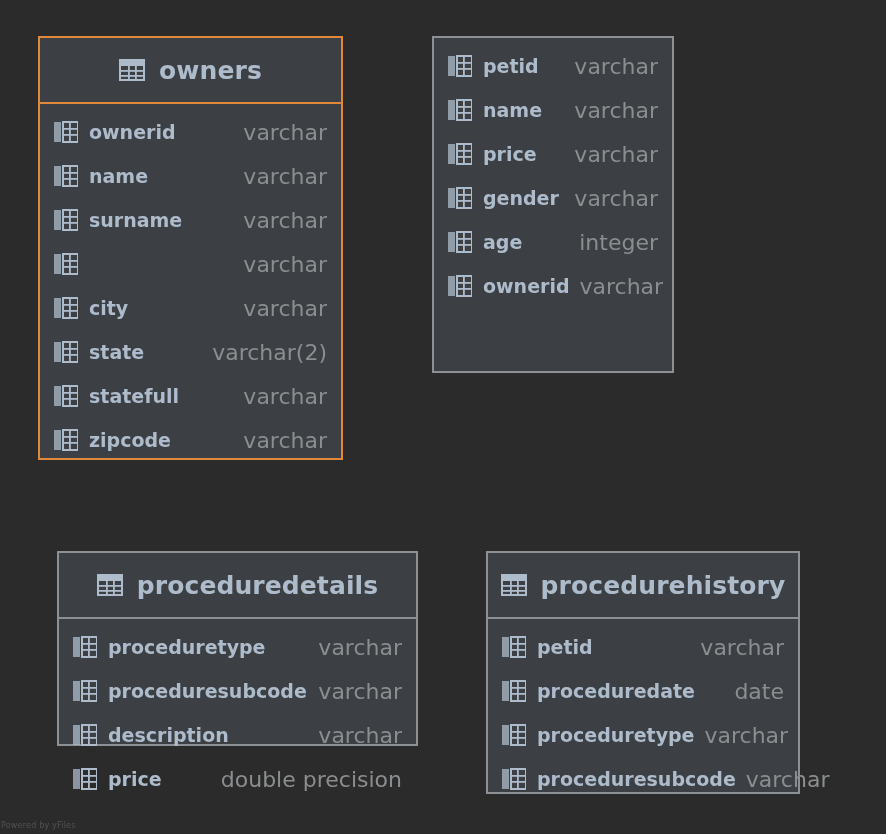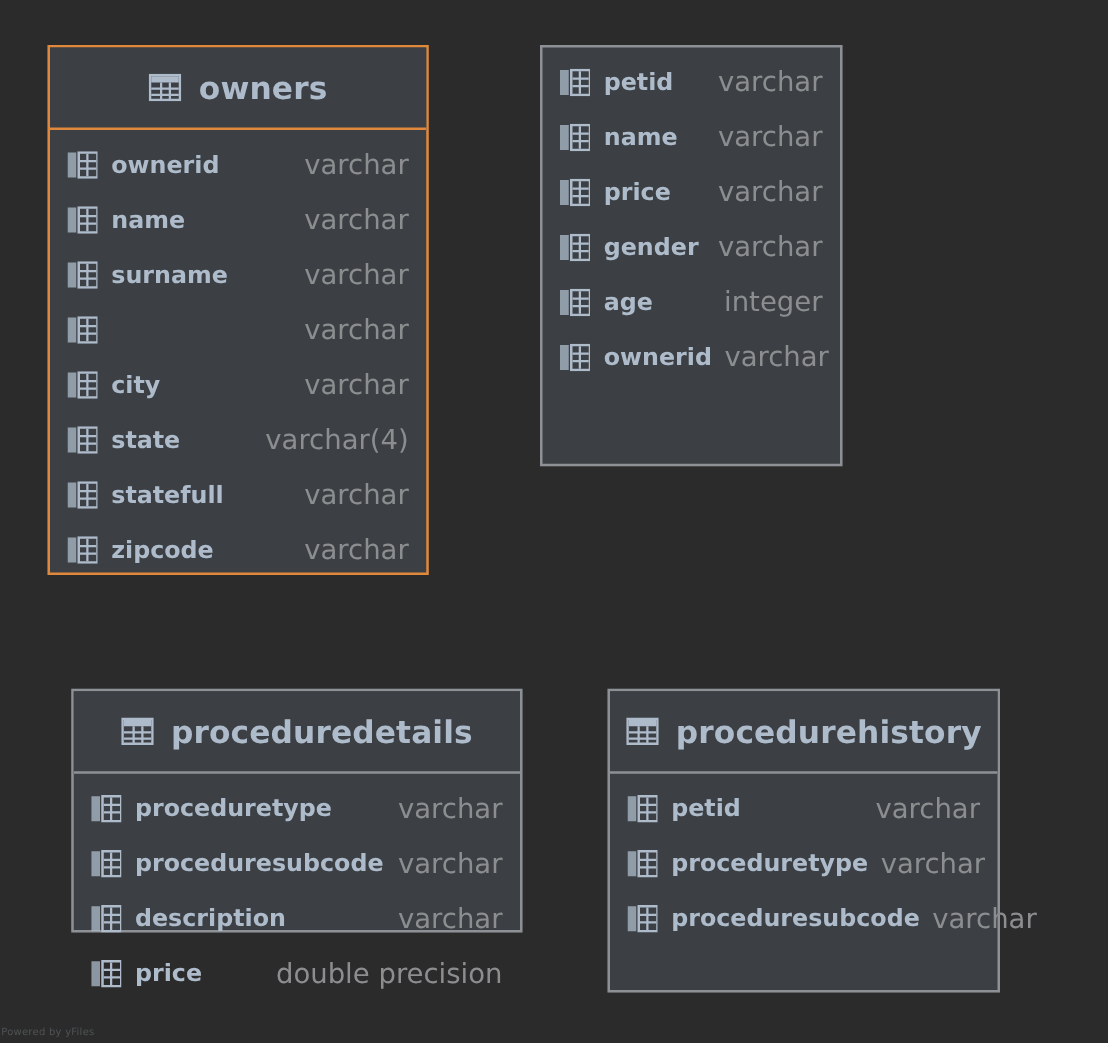--- a/index.html
+++ b/index.html
@@ -172,21 +172,21 @@
           </div>
           <div class="col-row">
             <svg class="icon-column" width="24" height="22" viewBox="0 0 24 22" aria-hidden="true">
               <rect x="0" y="1" width="7" height="20" fill="#aebbcb" opacity="0.75"></rect>
               <rect x="9" y="1" width="15" height="20" fill="none" stroke="#aebbcb" stroke-width="2"></rect>
               <rect x="10" y="7" width="13" height="1.8" fill="#aebbcb"></rect>
               <rect x="10" y="13" width="13" height="1.8" fill="#aebbcb"></rect>
               <rect x="15" y="2" width="1.8" height="18" fill="#aebbcb"></rect>
             </svg>
             <span class="col-name">state</span>
-            <span class="col-type">varchar(4)</span>
+            <span class="col-type">varchar(2)</span>
           </div>
           <div class="col-row">
             <svg class="icon-column" width="24" height="22" viewBox="0 0 24 22" aria-hidden="true">
               <rect x="0" y="1" width="7" height="20" fill="#aebbcb" opacity="0.75"></rect>
               <rect x="9" y="1" width="15" height="20" fill="none" stroke="#aebbcb" stroke-width="2"></rect>
               <rect x="10" y="7" width="13" height="1.8" fill="#aebbcb"></rect>
               <rect x="10" y="13" width="13" height="1.8" fill="#aebbcb"></rect>
               <rect x="15" y="2" width="1.8" height="18" fill="#aebbcb"></rect>
             </svg>
             <span class="col-name">statefull</span>
@@ -359,20 +359,31 @@
             <span class="col-type">varchar</span>
           </div>
           <div class="col-row">
             <svg class="icon-column" width="24" height="22" viewBox="0 0 24 22" aria-hidden="true">
               <rect x="0" y="1" width="7" height="20" fill="#aebbcb" opacity="0.75"></rect>
               <rect x="9" y="1" width="15" height="20" fill="none" stroke="#aebbcb" stroke-width="2"></rect>
               <rect x="10" y="7" width="13" height="1.8" fill="#aebbcb"></rect>
               <rect x="10" y="13" width="13" height="1.8" fill="#aebbcb"></rect>
               <rect x="15" y="2" width="1.8" height="18" fill="#aebbcb"></rect>
             </svg>
+            <span class="col-name">proceduredate</span>
+            <span class="col-type">date</span>
+          </div>
+          <div class="col-row">
+            <svg class="icon-column" width="24" height="22" viewBox="0 0 24 22" aria-hidden="true">
+              <rect x="0" y="1" width="7" height="20" fill="#aebbcb" opacity="0.75"></rect>
+              <rect x="9" y="1" width="15" height="20" fill="none" stroke="#aebbcb" stroke-width="2"></rect>
+              <rect x="10" y="7" width="13" height="1.8" fill="#aebbcb"></rect>
+              <rect x="10" y="13" width="13" height="1.8" fill="#aebbcb"></rect>
+              <rect x="15" y="2" width="1.8" height="18" fill="#aebbcb"></rect>
+            </svg>
             <span class="col-name">proceduretype</span>
             <span class="col-type">varchar</span>
           </div>
           <div class="col-row">
             <svg class="icon-column" width="24" height="22" viewBox="0 0 24 22" aria-hidden="true">
               <rect x="0" y="1" width="7" height="20" fill="#aebbcb" opacity="0.75"></rect>
               <rect x="9" y="1" width="15" height="20" fill="none" stroke="#aebbcb" stroke-width="2"></rect>
               <rect x="10" y="7" width="13" height="1.8" fill="#aebbcb"></rect>
               <rect x="10" y="13" width="13" height="1.8" fill="#aebbcb"></rect>
               <rect x="15" y="2" width="1.8" height="18" fill="#aebbcb"></rect>

